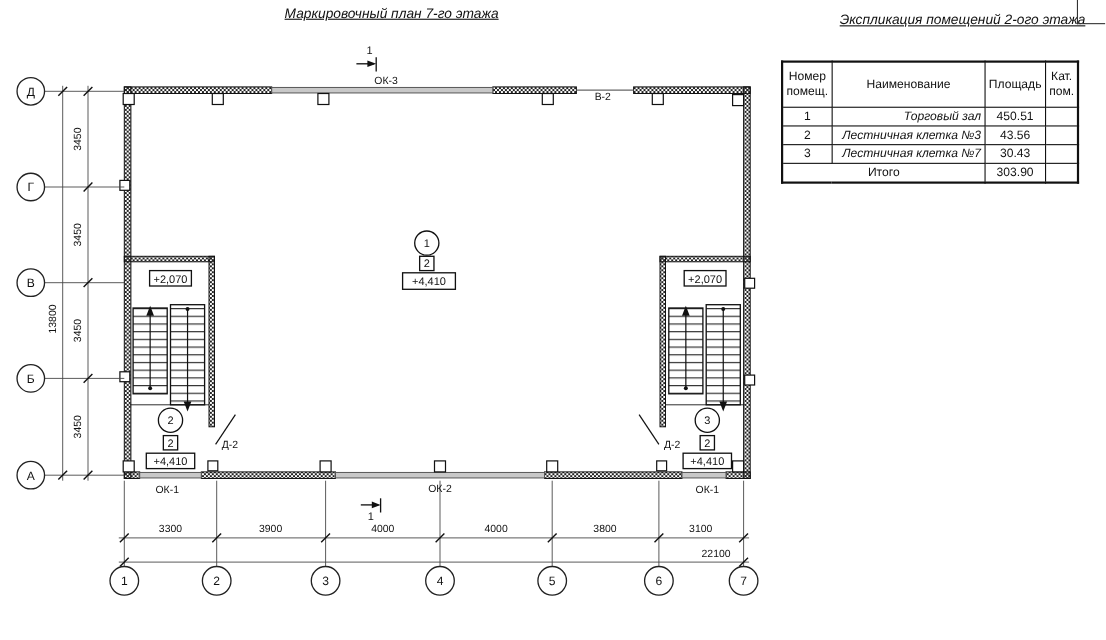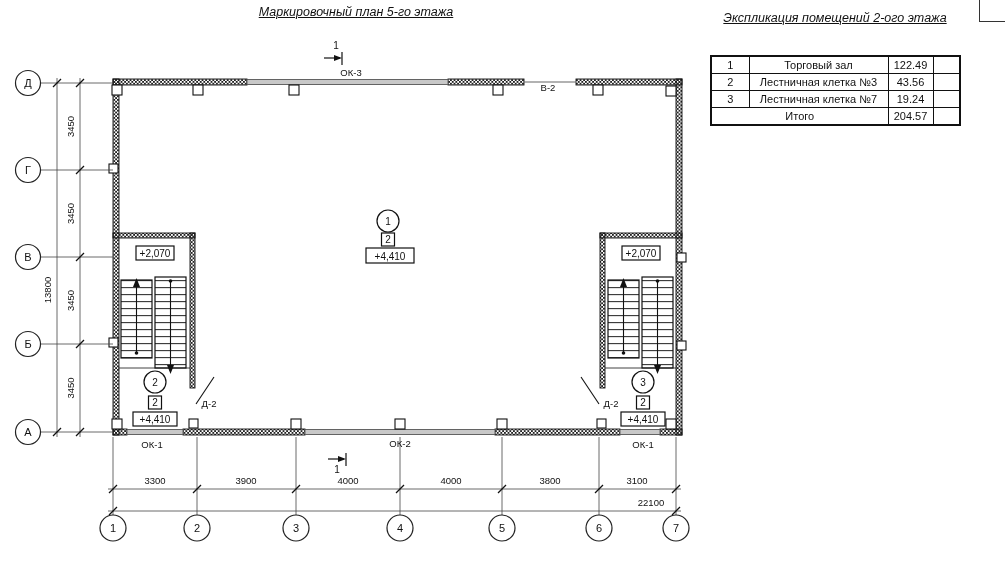--- a/index.html
+++ b/index.html
@@ -1,40 +1,40 @@
 <!DOCTYPE html>
 <html><head>
 <meta charset="utf-8">
 <style>
   html,body{margin:0;padding:0;background:#fff;}
   #stage{position:relative;width:1005px;height:582px;background:#fff;overflow:hidden;
          font-family:"Liberation Sans",sans-serif;color:#111;}
   .dwg-title{position:absolute;font-size:12.5px;font-style:italic;text-decoration:underline;
              text-align:center;color:#111;}
   #plan-title{left:232px;top:5px;width:248px;}
-  #table-title{left:708px;top:11px;width:254px;text-align:center;}
+  #table-title{left:748px;top:11px;width:254px;text-align:center;}
   #frame-corner{position:absolute;left:979px;top:0;width:25px;height:21px;
                 border-left:1.5px solid #333;border-bottom:1.5px solid #333;}
   #plan-svg{position:absolute;left:0;top:0;}
   .exp-wrap{position:absolute;left:710px;top:55px;}
   table.exp{border-collapse:collapse;table-layout:fixed;font-size:11px;color:#111;}
   table.exp th,table.exp td{border:1px solid #111;padding:0 3px;overflow:hidden;}
   table.exp{border:2px solid #111;}
   table.exp th{font-weight:normal;white-space:pre-line;text-align:center;height:40px;line-height:1.15;}
   table.exp td{height:16px;text-align:center;}
-  table.exp td.nm{text-align:center;}
+  table.exp td.nm{text-align:right;font-style:italic;}
   table.exp tr.total td{border-top:1px solid #111;}
   td.tlabel{text-align:right;margin-left:45px;}
   svg text{fill:#111;}
 </style>
 </head>
 <body>
 <div id="stage">
 
-<div class="dwg-title" id="plan-title">Маркировочный план 5-го этажа</div>
+<div class="dwg-title" id="plan-title">Маркировочный план 7-го этажа</div>
 <div class="dwg-title" id="table-title">Экспликация помещений 2-ого этажа</div>
 <div id="frame-corner"></div>
 
 <svg id="plan-svg" width="1005" height="582" viewBox="0 0 1005 582">
   <defs>
     <pattern id="hatch" width="3.6" height="3.6" patternUnits="userSpaceOnUse">
       <rect x="0" y="0" width="1.8" height="1.8" fill="#222"></rect>
       <rect x="1.8" y="1.8" width="1.8" height="1.8" fill="#222"></rect>
     </pattern>
     <pattern id="treads" width="31" height="7" patternUnits="userSpaceOnUse">
@@ -259,40 +259,48 @@
 
 <div class="exp-wrap">
   <table class="exp">
     <colgroup>
       <col style="width:38px">
           <col style="width:139px">
           <col style="width:45px">
           <col style="width:27px">
     </colgroup>
     <tbody>
+          <tr>
+      <th>Номер
+помещ.</th>
+      <th>Наименование</th>
+      <th>Площадь</th>
+      <th>Кат.
+пом.</th>
+    </tr>
     <tr>
       <td>1</td>
       <td class="nm">Торговый зал</td>
-      <td>122.49</td>
+      <td>450.51</td>
       <td></td>
     </tr>
     <tr>
       <td>2</td>
       <td class="nm">Лестничная клетка №3</td>
       <td>43.56</td>
       <td></td>
     </tr>
     <tr>
       <td>3</td>
       <td class="nm">Лестничная клетка №7</td>
-      <td>19.24</td>
+      <td>30.43</td>
       <td></td>
     </tr>
     <tr class="total">
       <td class="tlabel" colspan="2">Итого</td>
-      <td>204.57</td>
+      <td>303.90</td>
       <td></td>
     </tr>
   </tbody>
       </table>
 </div>
 
 </div>
 
 </body></html>

